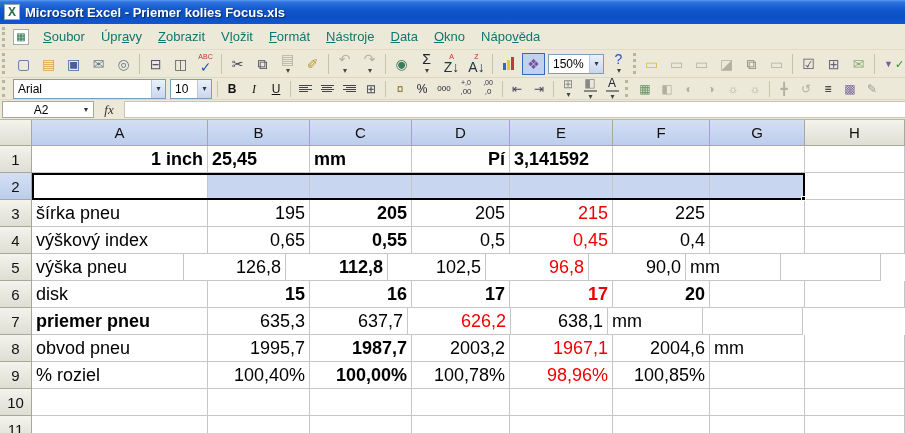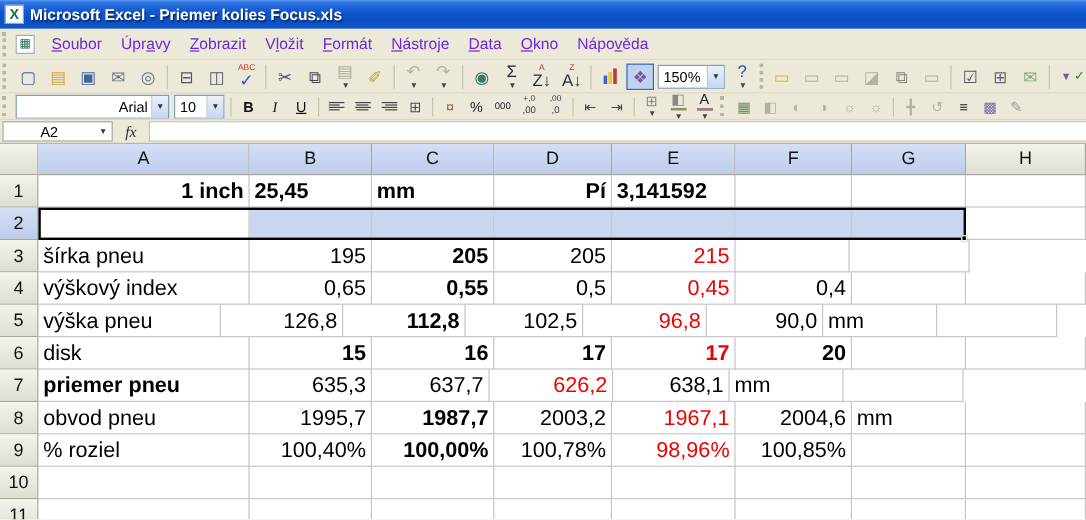--- a/index.html
+++ b/index.html
@@ -12,21 +12,21 @@
     display:flex; align-items:center; padding-left:4px; }
   .title-icon { width:16px; height:16px; background:#FFFFFF; border:1px solid #9AA; color:#1E7145;
     font-weight:bold; font-size:12px; line-height:14px; text-align:center; margin-right:5px; }
   .title-text { color:#fff; font-weight:bold; font-size:13px; text-shadow:1px 1px 1px #0A2C66; white-space:nowrap; }
 
   
   .menubar { height:26px; display:flex; align-items:center; background:#ECE9D8; border-bottom:1px solid #E0DCC8; }
   .grip { width:6px; height:80%; margin:0 3px 0 2px; border-left:3px dotted #B8B4A2; }
   .wb-icon { width:16px; height:16px; background:#fff; border:1px solid #AAA; color:#1E7145; font-size:10px;
     line-height:14px; text-align:center; margin:0 6px 0 2px; }
-  .menu-item { font-size:13px; color:#6d28d9; padding:8px 8px; cursor:default; white-space:nowrap; }
+  .menu-item { font-size:13px; color:#0f766e; padding:8px 8px; cursor:default; white-space:nowrap; }
 
   
   .toolbar { display:flex; align-items:center; background:#ECE9D8; border-bottom:1px solid #DCD8C4; overflow:hidden; }
   .tb1 { height:28px; }
   .tb2 { height:22px; }
   .tb-items { display:flex; align-items:center; height:100%; flex:1; overflow:hidden; }
   .tbtn { height:22px; min-width:23px; display:inline-flex; align-items:center; justify-content:center;
     position:relative; margin:0 1px; border:1px solid transparent; flex:none; flex-direction:column; }
   .tb2 .tbtn { height:18px; min-width:20px; }
   .tbtn.pressed { border-color:#316AC5; background:#C1D2EE; }
@@ -215,21 +215,21 @@
         <span class="tbtn labelbtn">
           <span class="glyph" style="color: rgb(122, 90, 160); font-size: 9px;">▼</span>
           <span class="glyph" style="color: rgb(42, 138, 42); font-size: 11px;">✓</span>
         </span>
       </div>
   </div>
 
   <div class="toolbar tb2">
     <div class="grip"></div>
     <div class="tb-items" id="tb-formatting">
-        <div class="combo" style="width: 128px; justify-content: flex-end;">
+        <div class="combo" style="width: 153px;">
           <span class="cval">Arial</span>
           <span class="cdd">▾</span>
         </div>
         <div class="combo" style="width: 42px;">
           <span class="cval">10</span>
           <span class="cdd">▾</span>
         </div>
         <div class="sep"></div>
         <span class="tbtn">
           <span class="glyph" style="color: rgb(17, 17, 17); font-weight: bold;">B</span>
@@ -389,20 +389,21 @@
         <div class="cell al" style="width: 95px; height: 27px; background: rgb(201, 214, 239);"></div>
         <div class="cell al" style="width: 100px; height: 27px;"></div>
       </div>
       <div class="grow">
         <div class="rhead" style="width: 32px; height: 27px;">3</div>
         <div class="cell al" style="width: 176px; height: 27px;">šírka pneu</div>
         <div class="cell ar" style="width: 102px; height: 27px;">195</div>
         <div class="cell ar b" style="width: 102px; height: 27px;">205</div>
         <div class="cell ar" style="width: 98px; height: 27px;">205</div>
         <div class="cell ar" style="width: 103px; height: 27px; color: rgb(238, 0, 0);">215</div>
+        <div class="cell ar" style="width: 97px; height: 27px;">225</div>
         <div class="cell al" style="width: 95px; height: 27px;"></div>
         <div class="cell al" style="width: 100px; height: 27px;"></div>
       </div>
       <div class="grow">
         <div class="rhead" style="width: 32px; height: 27px;">4</div>
         <div class="cell al" style="width: 176px; height: 27px;">výškový index</div>
         <div class="cell ar" style="width: 102px; height: 27px;">0,65</div>
         <div class="cell ar b" style="width: 102px; height: 27px;">0,55</div>
         <div class="cell ar" style="width: 98px; height: 27px;">0,5</div>
         <div class="cell ar" style="width: 103px; height: 27px; color: rgb(238, 0, 0);">0,45</div>

